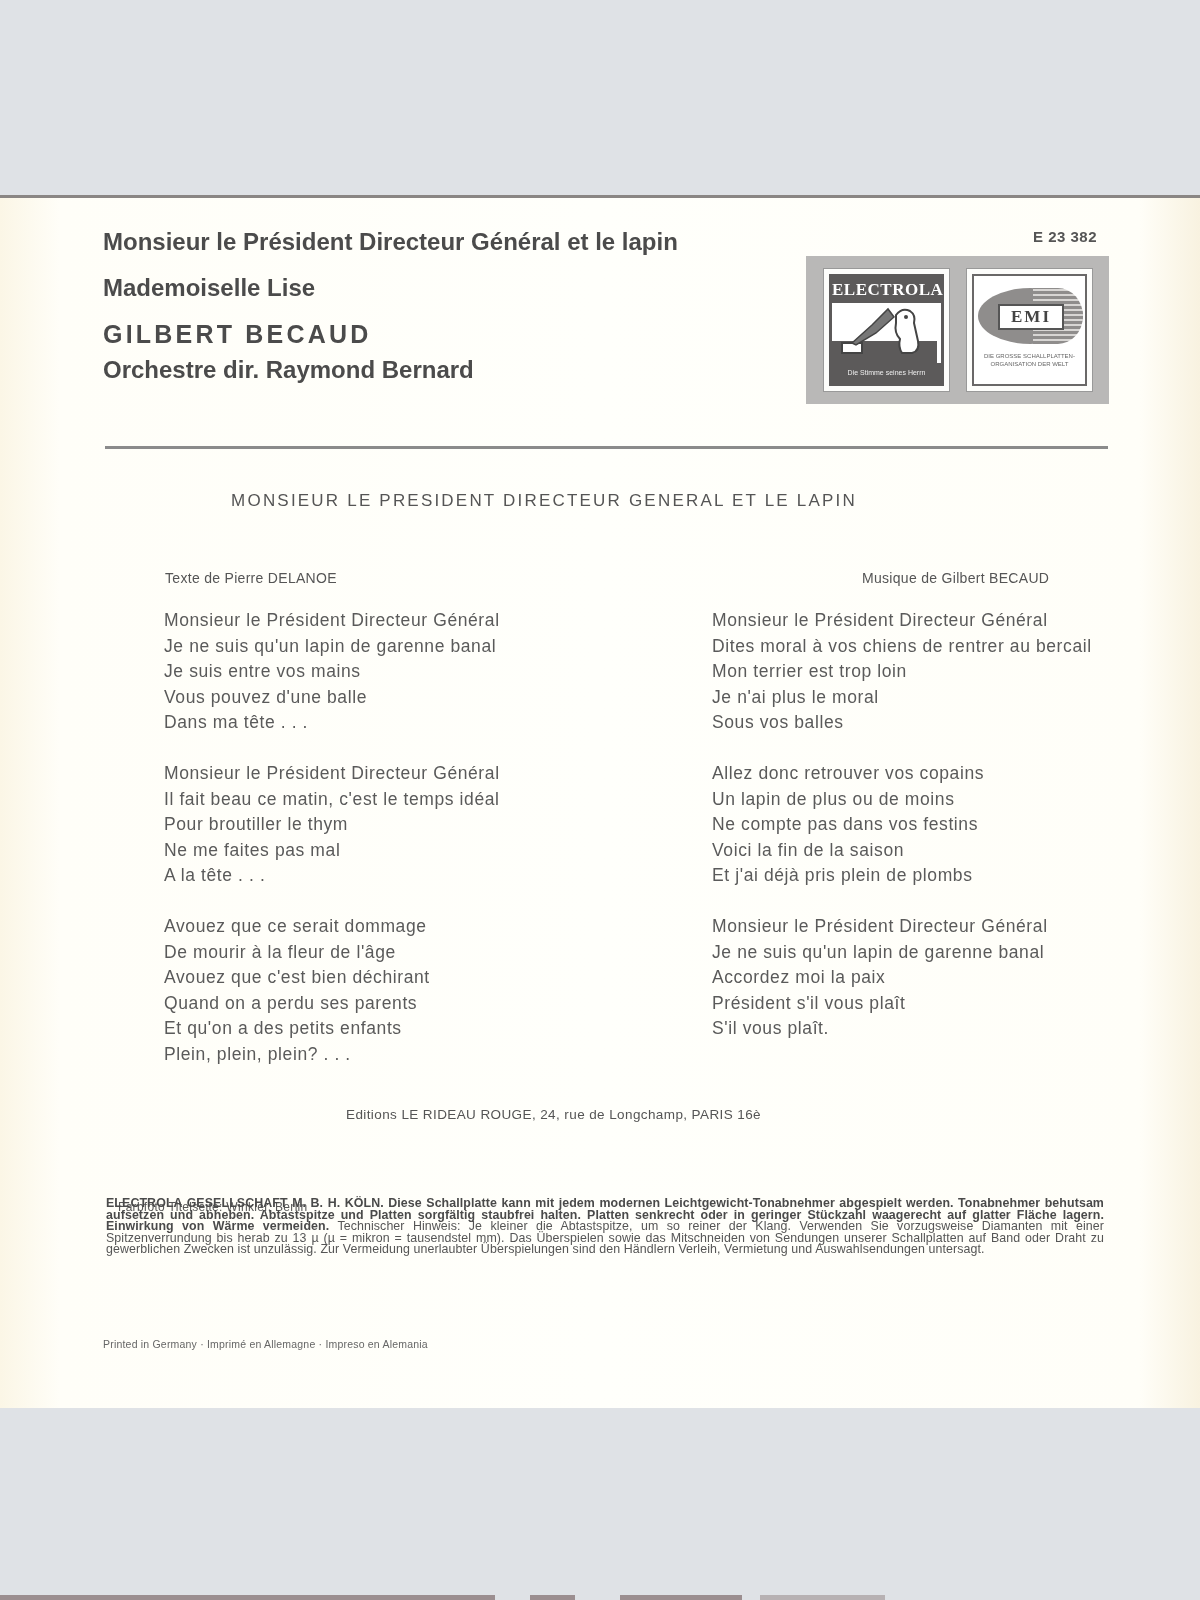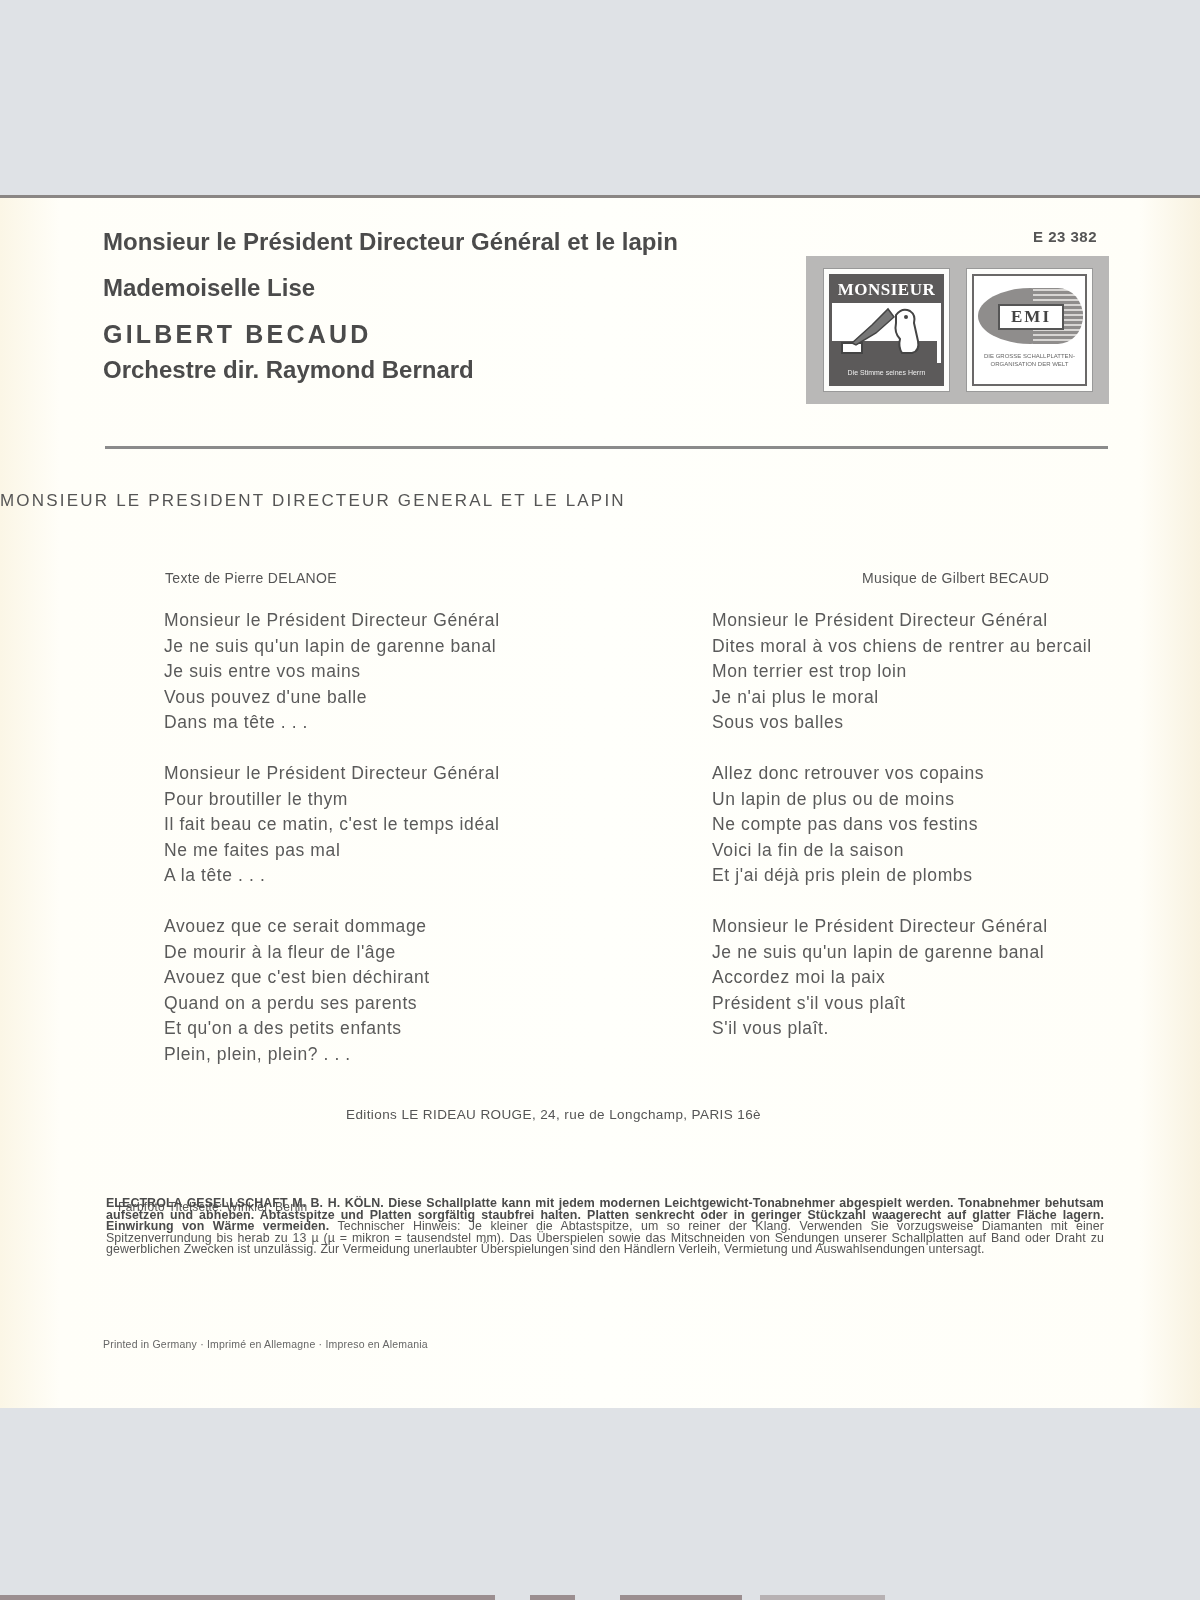--- a/index.html
+++ b/index.html
@@ -45,21 +45,21 @@
     .el-art { position: relative; height: 60px; }
     .el-foot { position: absolute; left: 0; right: 0; bottom: 0; height: 20px; background: #5c5a5a; color: #eee; font-size: 7px; text-align: center; line-height: 20px; }
     .emi-inner { position: absolute; left: 5px; top: 5px; right: 5px; bottom: 5px; border: 2px solid #6a6868; background: #fff; }
     .emi-oval { position: absolute; left: 4px; top: 12px; width: 105px; height: 56px; border-radius: 50%; background: #8f8d8c; }
     .emi-globe { position: absolute; right: 0; top: 0; width: 50px; height: 56px; border-radius: 0 50% 50% 0; background: repeating-linear-gradient(0deg, #8f8d8c 0 3px, #d8d6d4 3px 5px); }
     .emi-label { position: absolute; left: 20px; top: 16px; width: 62px; height: 22px; background: #fff; border: 2px solid #555; font-family: "Liberation Serif", serif; font-weight: bold; font-size: 17px; text-align: center; line-height: 22px; color: #444; letter-spacing: 2px; }
     .emi-tag { position: absolute; left: 4px; right: 4px; top: 76px; font-size: 6px; color: #666; text-align: center; line-height: 8px; }
 
     .divider { position: absolute; left: 105px; top: 248px; width: 1003px; height: 3px; background: #8b8b8b; }
 
-    .song-title { position: absolute; left: 0; width: 1064px; top: 293px; text-align: left; font-size: 17px; letter-spacing: 2.2px; color: #555; }
+    .song-title { position: absolute; left: 0; width: 1064px; top: 293px; text-align: center; font-size: 17px; letter-spacing: 2.2px; color: #555; padding-left: 12px; }
     .credit-left { position: absolute; left: 121px; top: 372px; font-size: 14px; color: #555; letter-spacing: .3px; margin-left: 44px; }
     .credit-right { position: absolute; left: 862px; top: 372px; font-size: 14px; color: #555; letter-spacing: .3px; }
 
     .col { position: absolute; color: #5a5a5a; font-size: 17.5px; letter-spacing: .6px; }
     .col-left { left: 120px; top: 410px; }
     .col-right { left: 668px; top: 410px; }
     .stanza { margin-bottom: 25.5px; margin-left: 44px; }
     .line { height: 25.5px; line-height: 25.5px; white-space: nowrap; }
 
     .publisher { position: absolute; left: 346px; top: 909px; font-size: 13.5px; color: #555; letter-spacing: .4px; }
@@ -82,21 +82,21 @@
     <div class="t-line t2">Mademoiselle Lise</div>
     <div class="t-line t3">GILBERT BECAUD</div>
     <div class="t-line t4">Orchestre dir. Raymond Bernard</div>
   </div>
 
   <div class="catalog">E 23 382</div>
 
   <div class="logo-panel">
     <div class="logo-box electrola">
       <div class="el-inner">
-        <div class="el-head">MONSIEUR</div>
+        <div class="el-head">ELECTROLA</div>
         <div class="el-art">
           <svg width="105" height="60" viewBox="0 0 105 60">
             <rect x="0" y="38" width="105" height="22" fill="#5c5a5a"></rect>
             <path d="M10 50 L10 40 L30 40 L30 50 Z" fill="#fff" stroke="#444" stroke-width="2"></path>
             <path d="M20 40 L40 22 L56 6 L62 14 L44 30 L24 42 Z" fill="#777" stroke="#444" stroke-width="1.5"></path>
             <path d="M64 12 Q70 4 78 8 Q84 12 82 20 L86 38 Q88 48 80 50 L70 50 Q66 44 68 36 Q62 30 64 20 Z" fill="#fff" stroke="#444" stroke-width="2"></path>
             <circle cx="74" cy="14" r="2" fill="#444"></circle>
           </svg>
         </div>
         <div class="el-foot">Die Stimme seines Herrn</div>
@@ -123,22 +123,22 @@
   <div class="col col-left">
     <div class="stanza">
       <div class="line">Monsieur le Président Directeur Général</div>
       <div class="line">Je ne suis qu'un lapin de garenne banal</div>
       <div class="line">Je suis entre vos mains</div>
       <div class="line">Vous pouvez d'une balle</div>
       <div class="line">Dans ma tête . . .</div>
     </div>
     <div class="stanza">
       <div class="line">Monsieur le Président Directeur Général</div>
+      <div class="line">Il fait beau ce matin, c'est le temps idéal</div>
       <div class="line">Pour broutiller le thym</div>
-      <div class="line">Il fait beau ce matin, c'est le temps idéal</div>
       <div class="line">Ne me faites pas mal</div>
       <div class="line">A la tête . . .</div>
     </div>
     <div class="stanza">
       <div class="line">Avouez que ce serait dommage</div>
       <div class="line">De mourir à la fleur de l'âge</div>
       <div class="line">Avouez que c'est bien déchirant</div>
       <div class="line">Quand on a perdu ses parents</div>
       <div class="line">Et qu'on a des petits enfants</div>
       <div class="line">Plein, plein, plein? . . .</div>

